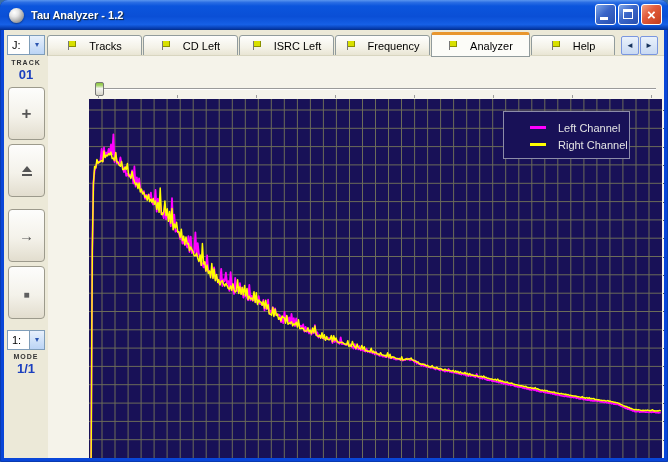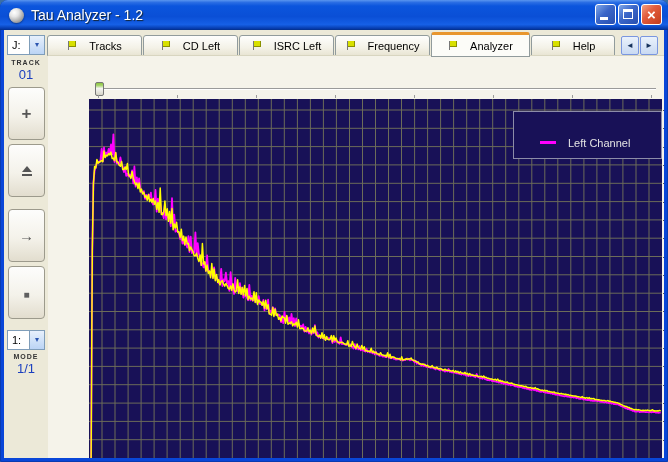--- a/index.html
+++ b/index.html
@@ -7,39 +7,39 @@
   #stage{position:relative;width:668px;height:462px;}
   
   .window{position:absolute;inset:0;background:#0946d8;border-radius:8px 8px 2px 2px;
           box-shadow:inset 0 0 0 1px #0a3bb0;}
   .titlebar{position:absolute;left:0;top:0;width:668px;height:30px;border-radius:8px 8px 0 0;
     background:linear-gradient(180deg,#5a96ef 0%,#2b6ee4 8%,#0b55dd 20%,#0a4fd6 55%,#1660e6 82%,#0539a8 96%,#032e86 100%);
     display:flex;align-items:center;}
   .app-icon{width:15px;height:15px;border-radius:50%;margin:0 7px 0 9px;
     background:radial-gradient(circle at 35% 30%,#ffffff 0%,#e6e6e6 30%,#a8a8a8 65%,#666 100%);
     box-shadow:0 1px 2px rgba(0,0,0,.4);}
-  .title{color:#fff;font-weight:normal;font-size:14px;text-shadow:1px 1px 1px #123;}
+  .title{color:#fff;font-weight:bold;font-size:11px;text-shadow:1px 1px 1px #123;}
   .winbtns{position:absolute;right:6px;top:4px;display:flex;gap:2px;}
   .wbtn{width:21px;height:21px;border-radius:3px;border:1px solid #fff;position:relative;cursor:pointer;}
   .wbtn.min,.wbtn.max{background:linear-gradient(135deg,#7fa7e8 0%,#3b66c8 45%,#274fb0 100%);}
   .wbtn.close{background:linear-gradient(135deg,#f3a183 0%,#e25c3d 40%,#c43c1b 100%);}
   .glyph-min{position:absolute;left:4px;bottom:4px;width:8px;height:3px;background:#fff;}
   .glyph-max{position:absolute;left:4px;top:4px;width:10px;height:10px;border:1px solid #fff;border-top:3px solid #fff;}
   .glyph-close{position:absolute;left:0;top:0;width:100%;height:100%;color:#fff;font-weight:bold;
     font-size:15px;line-height:19px;text-align:center;}
   
   #client{position:absolute;left:4px;top:30px;width:660px;height:428px;background:#ece9d8;overflow:hidden;}
   
   .combo{position:absolute;width:38px;height:20px;background:#fff;border:1px solid #7f9db9;display:flex;}
   .combo .cval{flex:1;font-size:11px;color:#000;padding:3px 0 0 4px;}
   .combo .cbtn{width:15px;height:100%;background:linear-gradient(180deg,#e7f0fc,#bbd4f5);
     border-left:1px solid #7f9db9;color:#2c56b0;font-size:8px;line-height:18px;text-align:center;cursor:pointer;}
   .side-label{position:absolute;left:0;width:44px;text-align:center;font-size:7px;letter-spacing:1px;
     color:#333;font-weight:bold;}
-  .side-value{position:absolute;left:0;width:44px;text-align:center;font-size:13px;font-weight:normal;color:#1b3fbf;}
+  .side-value{position:absolute;left:0;width:44px;text-align:center;font-size:13px;font-weight:bold;color:#1b3fbf;}
   .sbtn{position:absolute;left:4px;width:37px;height:53px;border:1px solid #9c9a8c;border-radius:4px;
     background:linear-gradient(180deg,#fdfdfc 0%,#f4f2ea 55%,#e2ddce 100%);cursor:pointer;
     display:flex;align-items:center;justify-content:center;}
   .icon-plus::before{content:"+";font-size:17px;font-weight:bold;color:#555;}
   .icon-arrow-right::before{content:"\2192";font-size:15px;font-weight:bold;color:#555;}
   .icon-stop::before{content:"\25A0";font-size:10px;color:#606060;}
   .icon-eject{display:flex;flex-direction:column;align-items:center;}
   .icon-eject::before{content:"";width:0;height:0;border-left:5px solid transparent;
     border-right:5px solid transparent;border-bottom:6px solid #555;}
   .icon-eject::after{content:"";width:10px;height:2px;background:#555;margin-top:2px;}
@@ -56,22 +56,22 @@
     background:linear-gradient(180deg,#eaf2fc,#c9d9f2);color:#16325c;font-size:8px;line-height:17px;
     text-align:center;cursor:pointer;}
   
   #panel{position:absolute;left:44px;top:25px;right:0;bottom:0;background:#f5f3ea;border-top:1px solid #d8d5c0;}
   #slider-track{position:absolute;left:48px;top:32px;width:560px;height:2px;
     border-top:1px solid #9a9a9a;border-bottom:1px solid #fff;}
   #slider-thumb{position:absolute;left:47px;top:26px;width:9px;height:14px;border:1px solid #777;
     border-radius:2px;background:linear-gradient(180deg,#8dc63f 0%,#a5d46a 20%,#f6f6f3 45%,#d5d3c6 100%);cursor:grab;}
   .slider-tick{position:absolute;width:1px;height:3px;background:#9a9a9a;top:39px;}
   #plot{position:absolute;left:41px;top:43px;width:573px;height:359px;background:#181157;}
-  #legend{position:absolute;left:414px;top:12px;width:149px;height:48px;border:1px solid #8c8ca8;
-    background:#181157;padding:22px 0 0 26px;margin-left:10px;}
+  #legend{position:absolute;left:414px;top:12px;width:127px;height:48px;border:1px solid #8c8ca8;
+    background:#181157;padding:7px 0 0 26px;}
   .lrow{display:flex;align-items:center;height:17px;gap:12px;}
   .ldash{width:16px;height:3px;}
   .ltext{font-size:11px;color:#e4e4e4;}
   .ytick-minor{position:absolute;width:4px;height:1px;background:#555;left:615px;}
 </style>
 </head>
 <body>
 
 <div id="stage">
   <div class="window">
@@ -228,20 +228,24 @@
               <line x1="0" y1="322.4" x2="573" y2="322.4" stroke="#6c6c59" stroke-width="1"></line>
               <line x1="0" y1="340.7" x2="573" y2="340.7" stroke="#6c6c59" stroke-width="1"></line>
               <polyline points="2.1,359.0 3.3,151.8 4.4,83.9 5.6,71.6 6.8,67.9 7.9,63.9 9.1,62.6 10.3,63.4 11.5,61.2 12.6,50.0 13.8,62.5 15.0,48.5 16.1,58.1 17.3,53.5 18.5,55.2 19.7,49.9 20.8,54.7 22.0,45.5 23.2,55.4 24.4,35.4 25.5,63.0 26.7,53.9 27.9,64.6 29.0,64.2 30.2,65.4 31.4,58.4 32.6,64.8 33.7,67.5 34.9,73.1 36.1,68.2 37.2,76.8 38.4,74.8 39.6,77.4 40.8,75.5 41.9,78.1 43.1,71.5 44.3,84.5 45.4,67.5 46.6,87.7 47.8,78.4 49.0,87.6 50.1,79.4 51.3,88.9 52.5,93.0 53.7,94.0 54.8,92.1 56.0,99.9 57.2,95.8 58.3,99.9 59.5,95.7 60.7,98.0 61.9,93.6 63.0,103.0 64.2,105.6 65.4,103.9 66.5,91.0 67.7,112.7 68.9,99.7 70.1,109.5 71.2,103.3 72.4,113.8 73.6,114.0 74.8,119.2 75.9,105.3 77.1,120.4 78.3,116.1 79.4,117.8 80.6,119.8 81.8,127.3 83.0,99.2 84.1,126.5 85.3,115.7 86.5,132.6 87.6,131.3 88.8,133.0 90.0,134.2 91.2,140.1 92.3,136.9 93.5,144.6 94.7,141.1 95.8,145.9 97.0,144.1 98.2,148.6 99.4,137.1 100.5,153.0 101.7,137.6 102.9,154.0 104.1,153.5 105.2,153.6 106.4,133.4 107.6,156.9 108.7,144.1 109.9,155.0 111.1,159.8 112.3,166.2 113.4,164.2 114.6,168.4 115.8,163.4 116.9,171.8 118.1,156.5 119.3,172.6 120.5,171.7 121.6,174.6 122.8,174.9 124.0,178.5 125.1,168.3 126.3,179.7 127.5,177.8 128.7,181.7 129.8,184.0 131.0,185.2 132.2,169.9 133.4,187.0 134.5,180.3 135.7,182.2 136.9,173.6 138.0,184.2 139.2,182.1 140.4,191.9 141.6,173.1 142.7,187.4 143.9,190.1 145.1,195.0 146.2,178.9 147.4,190.9 148.6,192.5 149.8,190.3 150.9,184.2 152.1,193.9 153.3,188.7 154.4,198.7 155.6,195.8 156.8,195.7 158.0,198.8 159.1,201.2 160.3,185.8 161.5,201.4 162.7,196.7 163.8,201.9 165.0,198.9 166.2,201.5 167.3,202.2 168.5,204.0 169.7,197.1 170.9,204.8 172.0,205.1 173.2,205.9 174.4,200.9 175.5,211.3 176.7,207.2 177.9,210.2 179.1,200.7 180.2,213.7 181.4,211.7 182.6,213.9 183.8,208.2 184.9,215.9 186.1,209.5 187.3,216.0 188.4,216.3 189.6,215.5 190.8,216.2 192.0,223.2 193.1,218.5 194.3,224.2 195.5,212.8 196.6,222.4 197.8,217.7 199.0,222.3 200.2,218.3 201.3,224.8 202.5,214.9 203.7,224.8 204.8,219.2 206.0,227.1 207.2,219.4 208.4,226.5 209.5,224.7 210.7,227.7 211.9,226.7 213.1,229.1 214.2,225.3 215.4,232.7 216.6,227.9 217.7,232.7 218.9,231.5 220.1,234.5 221.3,230.4 222.4,235.6 223.6,231.8 224.8,234.2 225.9,226.2 227.1,236.4 228.3,233.3 229.5,238.5 230.6,236.4 231.8,238.6 233.0,236.8 234.1,239.3 235.3,240.1 236.5,240.5 237.7,239.3 238.8,239.9 240.0,239.0 241.2,240.4 242.4,239.9 243.5,244.0 244.7,238.9 245.9,243.0 247.0,240.4 248.2,243.2 249.4,243.9 250.6,244.7 251.7,238.5 252.9,245.2 254.1,244.5 255.2,245.0 256.4,245.8 257.6,245.5 258.8,245.4 259.9,246.4 261.1,245.2 262.3,247.6 263.4,247.9 264.6,249.5 265.8,245.2 267.0,250.0 268.1,247.0 269.3,250.4 270.5,247.2 271.7,251.3 272.8,250.1 274.0,251.3 275.2,251.9 276.3,252.5 277.5,249.7 278.7,253.0 279.9,252.2 281.0,253.5 282.2,252.4 283.4,254.4 284.5,252.4 285.7,255.4 286.9,252.9 288.1,255.6 289.2,254.9 290.4,256.8 291.6,256.7 292.8,256.1 293.9,257.6 295.1,257.1 296.3,258.0 297.4,258.1 298.6,255.4 299.8,258.6 301.0,258.9 302.1,259.1 303.3,257.9 304.5,259.6 305.6,260.0 306.8,260.5 308.0,260.4 309.2,260.3 310.3,259.4 311.5,261.0 312.7,260.6 313.8,261.5 315.0,260.6 316.2,261.1 317.4,260.0 318.5,259.6 319.7,260.4 320.9,261.4 322.1,260.7 323.2,260.8 324.4,261.6 325.6,263.2 326.7,261.7 327.9,264.7 329.1,263.2 330.3,265.2 331.4,265.5 332.6,266.5 333.8,265.6 334.9,267.2 336.1,265.4 337.3,267.8 338.5,267.4 339.6,268.1 340.8,268.4 342.0,268.8 343.1,267.6 344.3,269.2 345.5,269.6 346.7,270.4 347.8,268.5 349.0,270.0 350.2,270.8 351.4,271.3 352.5,270.2 353.7,271.5 354.9,271.4 356.0,272.5 357.2,271.5 358.4,272.4 359.6,270.0 360.7,272.9 361.9,272.6 363.1,273.5 364.2,273.1 365.4,273.5 366.6,274.0 367.8,274.3 368.9,274.1 370.1,274.8 371.3,274.9 372.4,275.6 373.6,274.2 374.8,275.7 376.0,275.5 377.1,276.5 378.3,276.3 379.5,277.1 380.7,276.0 381.8,277.2 383.0,275.4 384.2,277.3 385.3,277.2 386.5,278.2 387.7,275.0 388.9,277.9 390.0,278.3 391.2,279.3 392.4,278.9 393.5,279.7 394.7,277.5 395.9,280.1 397.1,280.3 398.2,281.1 399.4,281.0 400.6,281.3 401.8,280.2 402.9,282.0 404.1,282.0 405.3,282.4 406.4,282.3 407.6,282.8 408.8,282.9 410.0,283.6 411.1,282.3 412.3,284.2 413.5,283.5 414.6,284.8 415.8,284.1 417.0,285.3 418.2,285.0 419.3,285.8 420.5,285.0 421.7,286.4 422.8,286.2 424.0,286.2 425.2,286.7 426.4,287.4 427.5,287.3 428.7,287.9 429.9,287.9 431.1,288.0 432.2,287.9 433.4,288.8 434.6,288.9 435.7,289.4 436.9,289.2 438.1,290.0 439.3,289.5 440.4,290.5 441.6,290.7 442.8,291.1 443.9,289.3 445.1,291.2 446.3,290.5 447.5,291.8 448.6,291.7 449.8,292.3 451.0,292.6 452.1,292.8 453.3,291.4 454.5,293.2 455.7,293.1 456.8,293.8 458.0,293.5 459.2,294.2 460.4,294.0 461.5,294.5 462.7,294.1 463.9,295.1 465.0,294.6 466.2,295.6 467.4,295.6 468.6,295.9 469.7,295.6 470.9,296.4 472.1,296.5 473.2,296.9 474.4,297.1 475.6,297.4 476.8,296.8 477.9,297.5 479.1,297.5 480.3,297.9 481.5,298.1 482.6,298.3 483.8,298.0 485.0,298.7 486.1,297.7 487.3,299.2 488.5,298.5 489.7,299.6 490.8,299.8 492.0,299.9 493.2,299.0 494.3,300.6 495.5,300.2 496.7,300.8 497.9,300.8 499.0,301.1 500.2,300.7 501.4,301.6 502.5,301.4 503.7,301.9 504.9,301.7 506.1,301.9 507.2,301.1 508.4,302.3 509.6,301.7 510.8,302.6 511.9,302.8 513.1,302.9 514.3,303.1 515.4,303.4 516.6,302.8 517.8,303.7 519.0,303.6 520.1,304.2 521.3,303.6 522.5,304.6 523.6,304.2 524.8,305.1 526.0,305.0 527.2,305.3 528.3,305.0 529.5,305.9 530.7,306.0 531.8,307.0 533.0,307.5 534.2,307.9 535.4,308.3 536.5,309.3 537.7,309.2 538.9,310.2 540.1,309.8 541.2,310.8 542.4,310.7 543.6,311.9 544.7,311.5 545.9,312.5 547.1,312.4 548.3,312.6 549.4,311.9 550.6,313.0 551.8,312.8 552.9,312.9 554.1,312.6 555.3,312.9 556.5,313.1 557.6,313.1 558.8,313.1 560.0,313.3 561.1,313.0 562.3,313.3 563.5,312.8 564.7,313.1 565.8,313.0 567.0,313.7 568.2,313.5 569.4,313.8 570.5,313.6 571.7,313.7" fill="none" stroke="#ff00ff" stroke-width="1.8" stroke-linejoin="round"></polyline>
               <polyline points="2.1,359.0 3.3,151.6 4.4,85.4 5.6,67.5 6.8,68.9 7.9,60.5 9.1,64.2 10.3,63.0 11.5,62.5 12.6,61.5 13.8,62.7 15.0,52.0 16.1,58.6 17.3,56.3 18.5,56.8 19.7,54.5 20.8,55.9 22.0,53.1 23.2,59.6 24.4,59.1 25.5,61.6 26.7,53.5 27.9,63.0 29.0,63.1 30.2,66.2 31.4,67.2 32.6,62.5 33.7,70.5 34.9,70.6 36.1,68.0 37.2,70.5 38.4,64.6 39.6,76.2 40.8,77.1 41.9,79.4 43.1,72.4 44.3,79.2 45.4,82.5 46.6,85.8 47.8,84.0 49.0,89.6 50.1,83.9 51.3,92.9 52.5,90.1 53.7,94.9 54.8,93.4 56.0,98.2 57.2,96.8 58.3,101.2 59.5,95.6 60.7,102.5 61.9,100.1 63.0,103.2 64.2,99.5 65.4,105.3 66.5,101.9 67.7,110.3 68.9,103.6 70.1,113.3 71.2,89.1 72.4,115.5 73.6,115.6 74.8,112.9 75.9,102.1 77.1,116.5 78.3,109.8 79.4,122.3 80.6,112.4 81.8,124.2 83.0,109.5 84.1,130.8 85.3,125.1 86.5,128.9 87.6,123.3 88.8,133.0 90.0,132.8 91.2,138.4 92.3,130.2 93.5,141.5 94.7,137.1 95.8,145.7 97.0,137.9 98.2,144.9 99.4,144.3 100.5,151.7 101.7,148.0 102.9,150.5 104.1,152.9 105.2,156.8 106.4,156.8 107.6,154.3 108.7,159.2 109.9,162.6 111.1,155.9 112.3,166.3 113.4,144.6 114.6,165.1 115.8,162.9 116.9,172.1 118.1,166.1 119.3,174.3 120.5,172.2 121.6,178.7 122.8,164.5 124.0,179.4 125.1,170.0 126.3,181.7 127.5,175.4 128.7,183.4 129.8,180.6 131.0,185.9 132.2,182.3 133.4,181.7 134.5,184.9 135.7,187.1 136.9,184.5 138.0,186.4 139.2,189.4 140.4,190.2 141.6,186.9 142.7,191.4 143.9,184.7 145.1,190.5 146.2,193.1 147.4,191.8 148.6,180.8 149.8,194.5 150.9,187.8 152.1,195.3 153.3,188.5 154.4,196.0 155.6,186.4 156.8,196.9 158.0,189.4 159.1,200.6 160.3,197.3 161.5,200.0 162.7,199.2 163.8,201.5 165.0,192.7 166.2,203.5 167.3,193.7 168.5,205.5 169.7,201.0 170.9,203.0 172.0,203.0 173.2,206.2 174.4,202.3 175.5,209.2 176.7,201.2 177.9,209.8 179.1,205.7 180.2,214.9 181.4,215.0 182.6,216.2 183.8,208.5 184.9,217.4 186.1,210.2 187.3,216.4 188.4,215.1 189.6,220.3 190.8,218.7 192.0,222.0 193.1,217.0 194.3,218.4 195.5,218.9 196.6,224.2 197.8,216.4 199.0,225.2 200.2,224.0 201.3,224.2 202.5,222.8 203.7,226.9 204.8,224.9 206.0,225.8 207.2,223.3 208.4,228.0 209.5,220.8 210.7,229.4 211.9,229.6 213.1,229.0 214.2,229.4 215.4,231.6 216.6,232.2 217.7,231.9 218.9,228.8 220.1,232.7 221.3,231.4 222.4,234.6 223.6,228.9 224.8,233.6 225.9,227.0 227.1,234.9 228.3,236.8 229.5,237.5 230.6,236.1 231.8,239.1 233.0,233.7 234.1,239.4 235.3,235.7 236.5,241.3 237.7,237.5 238.8,240.4 240.0,240.9 241.2,240.0 242.4,236.6 243.5,242.8 244.7,236.7 245.9,241.3 247.0,239.0 248.2,242.8 249.4,243.0 250.6,243.8 251.7,243.6 252.9,243.1 254.1,243.8 255.2,245.0 256.4,245.1 257.6,245.8 258.8,241.7 259.9,247.4 261.1,246.1 262.3,247.4 263.4,242.5 264.6,246.5 265.8,247.7 267.0,249.4 268.1,245.1 269.3,248.2 270.5,249.5 271.7,249.9 272.8,246.4 274.0,250.3 275.2,247.7 276.3,251.8 277.5,251.6 278.7,252.3 279.9,252.3 281.0,252.7 282.2,249.2 283.4,253.4 284.5,252.3 285.7,254.0 286.9,253.2 288.1,254.8 289.2,255.0 290.4,255.9 291.6,253.7 292.8,256.0 293.9,255.9 295.1,256.7 296.3,256.3 297.4,257.7 298.6,253.8 299.8,258.2 301.0,255.3 302.1,259.1 303.3,257.9 304.5,258.0 305.6,258.5 306.8,259.4 308.0,259.5 309.2,259.8 310.3,259.7 311.5,261.0 312.7,257.8 313.8,261.0 315.0,260.6 316.2,260.4 317.4,259.6 318.5,260.6 319.7,259.8 320.9,260.0 322.1,259.0 323.2,260.8 324.4,261.2 325.6,261.5 326.7,262.4 327.9,263.0 329.1,263.1 330.3,264.7 331.4,264.8 332.6,265.3 333.8,265.1 334.9,265.2 336.1,266.1 337.3,266.9 338.5,266.2 339.6,267.7 340.8,267.4 342.0,268.0 343.1,266.6 344.3,268.4 345.5,268.8 346.7,269.1 347.8,268.2 349.0,269.7 350.2,269.6 351.4,269.8 352.5,270.0 353.7,270.9 354.9,270.9 356.0,270.2 357.2,271.2 358.4,271.2 359.6,271.6 360.7,271.5 361.9,271.9 363.1,272.1 364.2,271.4 365.4,273.2 366.6,271.9 367.8,273.1 368.9,272.3 370.1,274.1 371.3,272.6 372.4,274.0 373.6,274.2 374.8,274.6 376.0,273.4 377.1,275.0 378.3,274.3 379.5,276.0 380.7,274.6 381.8,275.8 383.0,276.2 384.2,276.1 385.3,276.5 386.5,276.6 387.7,276.7 388.9,277.4 390.0,277.5 391.2,277.6 392.4,277.2 393.5,278.2 394.7,277.0 395.9,278.6 397.1,278.2 398.2,279.3 399.4,279.2 400.6,279.7 401.8,279.9 402.9,280.1 404.1,280.5 405.3,280.7 406.4,280.2 407.6,281.5 408.8,280.1 410.0,282.0 411.1,281.3 412.3,282.4 413.5,282.0 414.6,283.0 415.8,283.1 417.0,283.7 418.2,282.9 419.3,284.0 420.5,284.2 421.7,284.3 422.8,284.0 424.0,284.9 425.2,285.3 426.4,285.8 427.5,285.7 428.7,286.1 429.9,286.4 431.1,286.7 432.2,286.7 433.4,287.0 434.6,287.3 435.7,287.7 436.9,287.3 438.1,288.4 439.3,288.5 440.4,288.8 441.6,288.6 442.8,289.3 443.9,289.3 445.1,289.6 446.3,288.6 447.5,290.1 448.6,289.7 449.8,290.6 451.0,290.9 452.1,291.2 453.3,291.2 454.5,291.7 455.7,291.2 456.8,292.1 458.0,291.5 459.2,292.6 460.4,292.4 461.5,293.0 462.7,293.1 463.9,293.4 465.0,292.9 466.2,293.9 467.4,293.9 468.6,294.3 469.7,294.3 470.9,294.9 472.1,294.3 473.2,295.0 474.4,294.9 475.6,295.5 476.8,295.1 477.9,295.9 479.1,295.6 480.3,296.4 481.5,296.3 482.6,296.7 483.8,296.7 485.0,297.1 486.1,297.1 487.3,297.2 488.5,297.7 489.7,297.8 490.8,298.1 492.0,298.5 493.2,297.6 494.3,298.7 495.5,298.7 496.7,299.2 497.9,298.6 499.0,299.5 500.2,298.6 501.4,299.7 502.5,299.5 503.7,299.8 504.9,299.6 506.1,300.6 507.2,300.5 508.4,300.7 509.6,300.7 510.8,301.0 511.9,301.2 513.1,301.5 514.3,301.5 515.4,301.6 516.6,301.8 517.8,301.9 519.0,301.5 520.1,302.4 521.3,302.1 522.5,302.8 523.6,302.7 524.8,303.3 526.0,303.2 527.2,303.7 528.3,303.7 529.5,304.3 530.7,304.8 531.8,305.4 533.0,305.9 534.2,306.6 535.4,307.0 536.5,307.5 537.7,307.6 538.9,308.4 540.1,308.4 541.2,309.3 542.4,309.5 543.6,310.1 544.7,310.4 545.9,310.8 547.1,310.5 548.3,311.0 549.4,310.6 550.6,311.0 551.8,311.3 552.9,311.5 554.1,311.2 555.3,311.4 556.5,311.2 557.6,311.4 558.8,311.1 560.0,311.7 561.1,311.6 562.3,311.7 563.5,310.7 564.7,311.9 565.8,311.7 567.0,311.9 568.2,311.8 569.4,312.0 570.5,311.4 571.7,312.0" fill="none" stroke="#ffff00" stroke-width="1.5" stroke-linejoin="round"></polyline>
             </svg>
           <div id="legend">
               <div class="lrow">
                 <span class="ldash" style="background: rgb(255, 0, 255);"></span>
                 <span class="ltext">Left Channel</span>
               </div>
+              <div class="lrow">
+                <span class="ldash" style="background: rgb(255, 255, 0);"></span>
+                <span class="ltext">Right Channel</span>
+              </div>
             </div>
         </div>
 
         <div id="yaxis">
             <div class="ytick-minor" style="top: 54px;"></div>
             <div class="ytick-minor" style="top: 72px;"></div>
             <div class="ytick-minor" style="top: 91px;"></div>
             <div class="ytick-minor" style="top: 109px;"></div>
             <div class="ytick-minor" style="top: 127px;"></div>
             <div class="ytick-minor" style="top: 146px;"></div>

